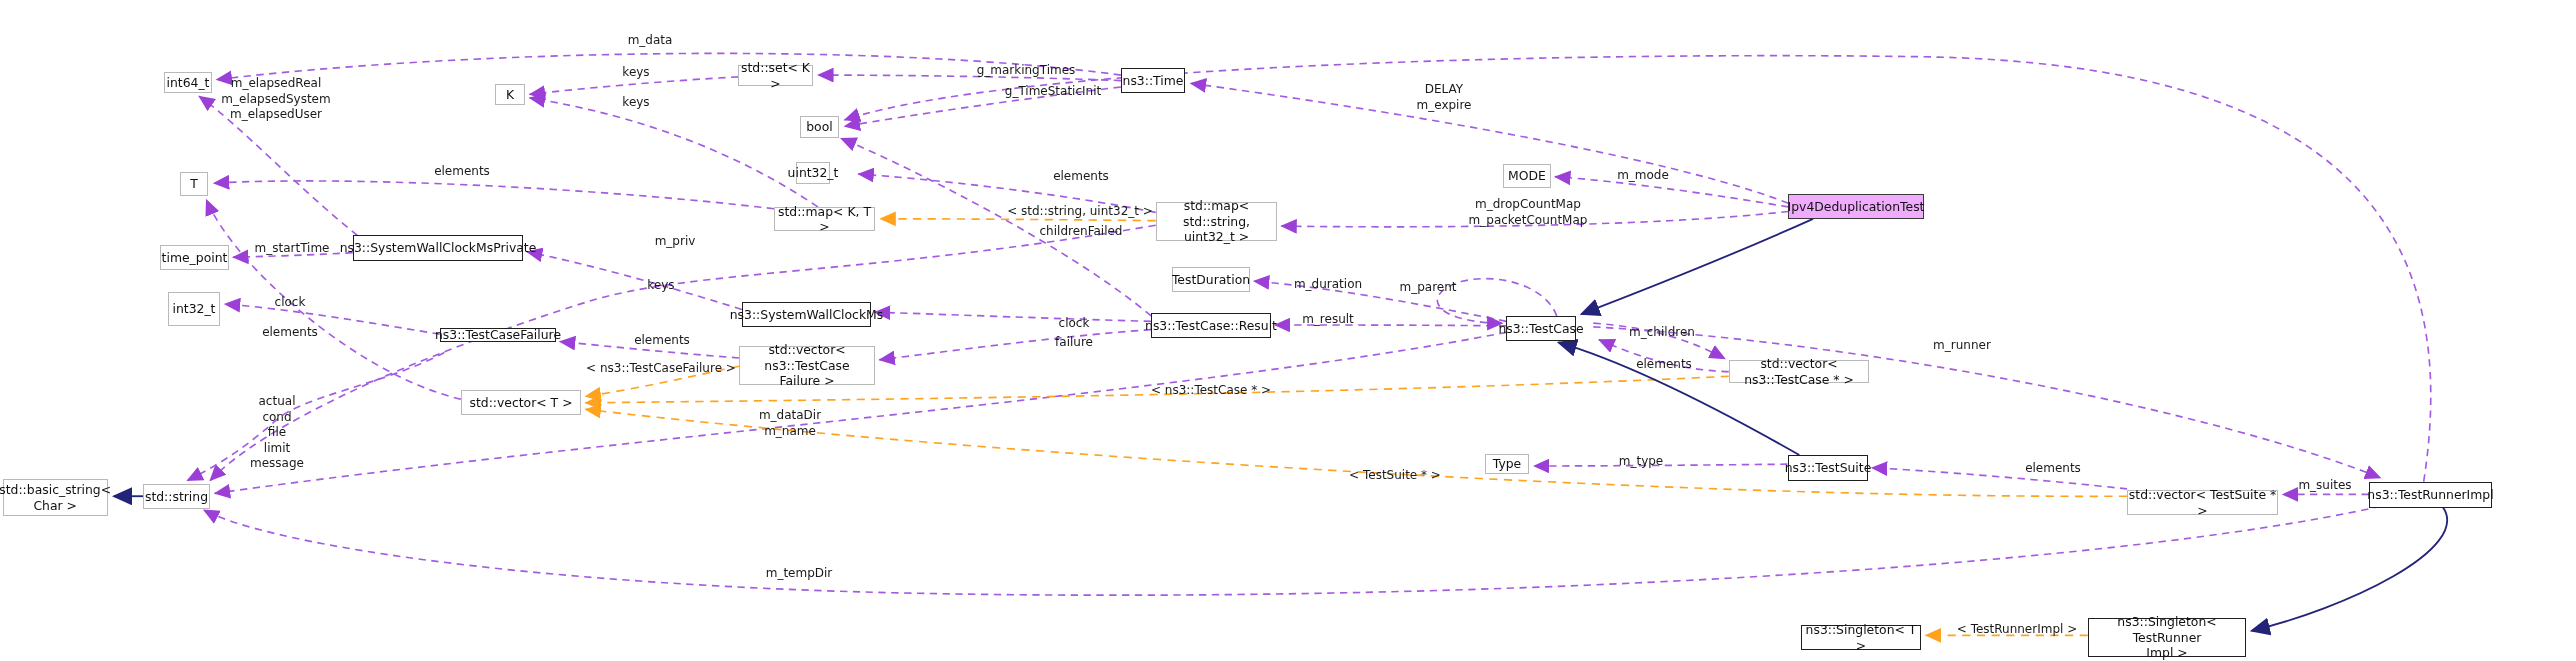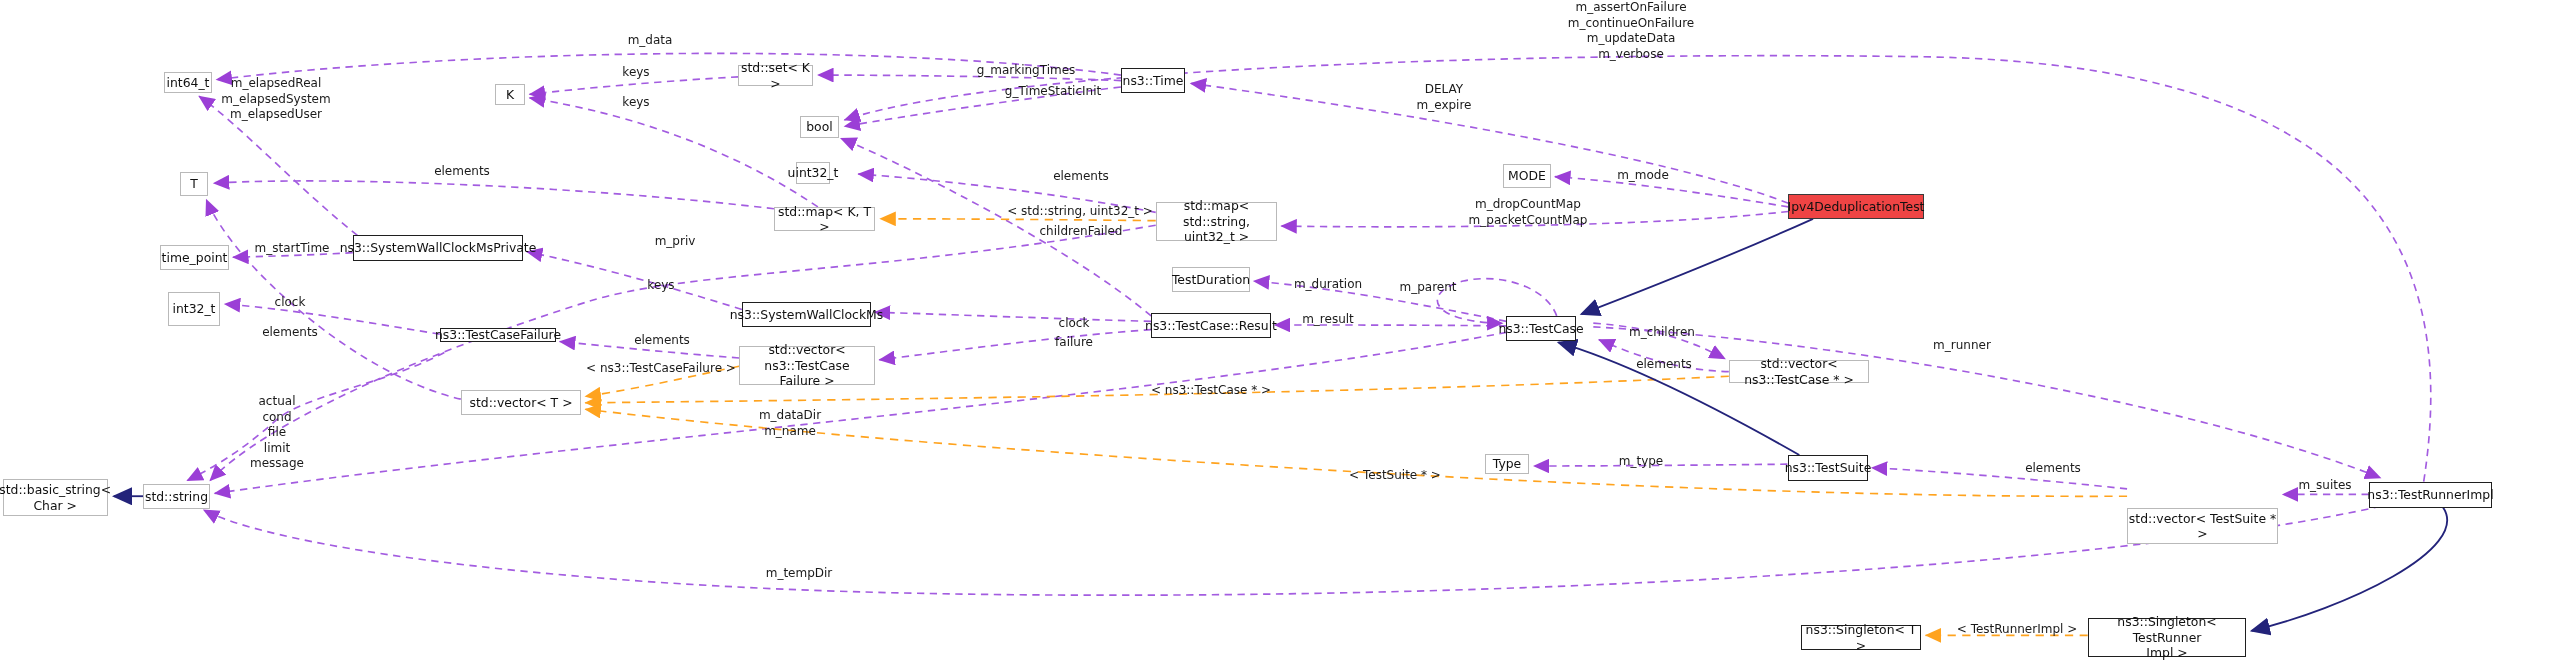--- a/index.html
+++ b/index.html
@@ -3,21 +3,21 @@
 <meta charset="utf-8">
 <style>
   html,body{margin:0;padding:0;background:#ffffff;}
   #canvas{position:relative;width:2576px;height:661px;background:#ffffff;overflow:hidden;
           font-family:"DejaVu Sans","Liberation Sans",sans-serif;}
   #edges{position:absolute;left:0;top:0;width:2576px;height:661px;}
   .node{position:absolute;box-sizing:border-box;display:flex;align-items:center;justify-content:center;
         text-align:center;background:#ffffff;border:0.9px solid #b9b9b9;color:#111111;
         font-size:12.4px;line-height:1.25;white-space:pre-line;z-index:2;}
   .node.bold{border:1.8px solid #1f1f1f;}
-  .node.gray{background:#ef4444;border:1.8px solid #3a3a3a;}
+  .node.gray{background:#f0abfc;border:1.8px solid #3a3a3a;}
   .elabel{position:absolute;transform:translate(-50%,-50%);color:#1a1a1a;font-size:12px;
           line-height:1.3;text-align:center;white-space:pre-line;z-index:3;}
   .e-use{stroke:#a35ce0;stroke-width:1.8;fill:none;stroke-dasharray:8,6;}
   .e-tmpl{stroke:#ffa31e;stroke-width:1.8;fill:none;stroke-dasharray:9,7;}
   .e-inh{stroke:#23237a;stroke-width:2;fill:none;}
 </style>
 </head>
 <body>
 
 <div id="canvas">
@@ -100,41 +100,37 @@
   <div class="node bold" style="left:440px;top:328px;width:116px;height:14px">ns3::TestCaseFailure</div>
   <div class="node" style="left:739px;top:346px;width:136px;height:39px">std::vector&lt; ns3::TestCase
 Failure &gt;</div>
   <div class="node" style="left:461px;top:390px;width:120px;height:25px">std::vector&lt; T &gt;</div>
   <div class="node" style="left:1172px;top:267px;width:78px;height:25px">TestDuration</div>
   <div class="node bold" style="left:1151px;top:313px;width:120px;height:25px">ns3::TestCase::Result</div>
   <div class="node bold" style="left:1506px;top:316px;width:70px;height:25px">ns3::TestCase</div>
   <div class="node" style="left:1729px;top:360px;width:140px;height:23px">std::vector&lt; ns3::TestCase * &gt;</div>
   <div class="node bold" style="left:1788px;top:455px;width:80px;height:26px">ns3::TestSuite</div>
   <div class="node" style="left:1485px;top:454px;width:44px;height:20px">Type</div>
-  <div class="node" style="left:2127px;top:508px;width:151px;height:36px">std::vector&lt; TestSuite * &gt;</div>
+  <div class="node" style="left:2127px;top:490px;width:151px;height:25px">std::vector&lt; TestSuite * &gt;</div>
   <div class="node bold" style="left:2369px;top:482px;width:123px;height:26px">ns3::TestRunnerImpl</div>
   <div class="node bold" style="left:1801px;top:625px;width:120px;height:25px">ns3::Singleton&lt; T &gt;</div>
   <div class="node bold" style="left:2088px;top:618px;width:158px;height:39px">ns3::Singleton&lt; TestRunner
 Impl &gt;</div>
   <div class="node" style="left:143px;top:484px;width:67px;height:25px">std::string</div>
   <div class="node" style="left:2.7px;top:479px;width:105px;height:37px">std::basic_string&lt;
 Char &gt;</div>
 
   <div class="elabel" style="left:650px;top:41px">m_data</div>
   <div class="elabel" style="left:636px;top:73px">keys</div>
   <div class="elabel" style="left:636px;top:103px">keys</div>
   <div class="elabel" style="left:661px;top:286px">keys</div>
   <div class="elabel" style="left:462px;top:172px">elements</div>
   <div class="elabel" style="left:290px;top:333px">elements</div>
   <div class="elabel" style="left:1026px;top:71px">g_markingTimes</div>
   <div class="elabel" style="left:1053px;top:92px">g_TimeStaticInit</div>
-  <div class="elabel" style="left:1631px;top:31px">m_assertOnFailure
-m_continueOnFailure
-m_updateData
-m_verbose</div>
   <div class="elabel" style="left:1444px;top:98px">DELAY
 m_expire</div>
   <div class="elabel" style="left:1643px;top:176px">m_mode</div>
   <div class="elabel" style="left:1528px;top:213px">m_dropCountMap
 m_packetCountMap</div>
   <div class="elabel" style="left:1080px;top:212px;color:#1a1a1a">&lt; std::string, uint32_t &gt;</div>
   <div class="elabel" style="left:1081px;top:232px">childrenFailed</div>
   <div class="elabel" style="left:1081px;top:177px">elements</div>
   <div class="elabel" style="left:276px;top:99px">m_elapsedReal
 m_elapsedSystem

